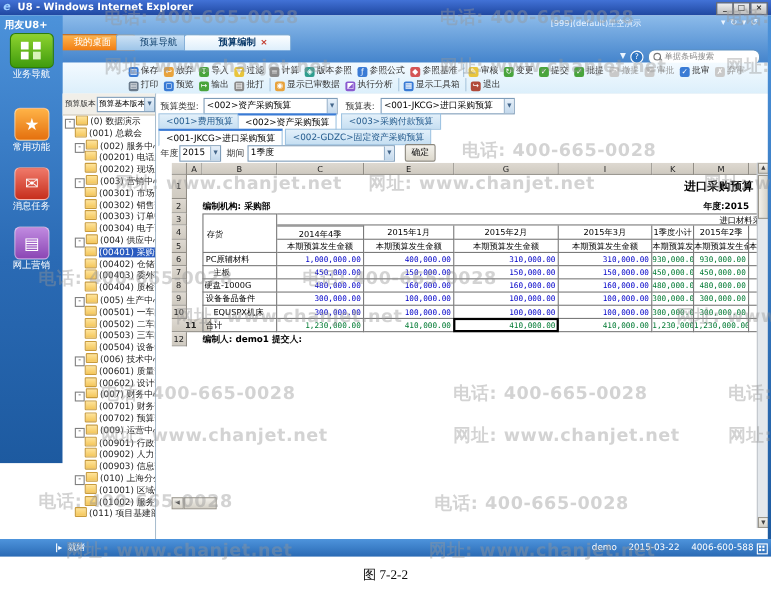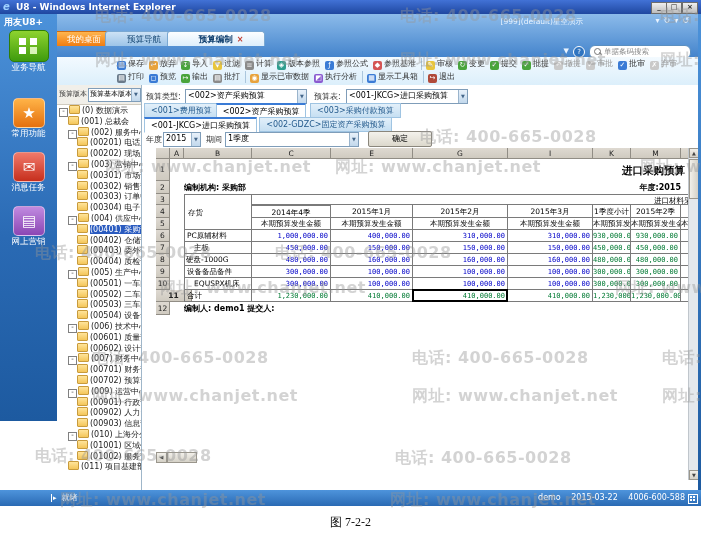--- a/index.html
+++ b/index.html
@@ -49,21 +49,21 @@
   #tree{position:absolute;left:0;top:20px;width:84px;height:368px;overflow:hidden;}
   .tnode{height:10.8px;line-height:10.8px;font-size:8px;white-space:nowrap;color:#222;}
   .texp{display:inline-block;width:7px;height:7px;border:1px solid #808080;background:#fff;color:#333;font-size:7px;line-height:5px;text-align:center;vertical-align:0;margin-right:1px;}
   .tfold{display:inline-block;width:9px;height:7px;background:linear-gradient(180deg,#ffe49a,#f4c65a);border:1px solid #c89b3c;border-radius:1px;vertical-align:-1px;margin-right:2px;}
   .tnode .lbl.sel{background:#2a5bc0;color:#fff;}
   
   .main{left:142px;top:85px;width:559px;height:405px;background:#fff;}
   .flabel{position:absolute;font-size:8px;color:#333;}
   .combo{position:absolute;height:13px;background:#fff;border:1px solid #7f9db9;font-size:8px;line-height:12px;padding-left:2px;overflow:hidden;white-space:nowrap;}
   .combo .combo-arrow{line-height:12px;font-size:5px;}
-  .btn{position:absolute;height:14px;background:linear-gradient(180deg,#f4f2ec,#dcd8cc);border:1px solid #8a867c;border-radius:2px;font-size:8px;text-align:center;line-height:13px;padding:0 23px;}
+  .btn{position:absolute;height:14px;background:linear-gradient(180deg,#f4f2ec,#dcd8cc);border:1px solid #8a867c;border-radius:2px;font-size:8px;text-align:center;line-height:13px;padding:0 5px;}
   .stab{position:absolute;height:13px;font-size:8px;line-height:13px;padding:0 6px;background:linear-gradient(180deg,#e3f0fa,#c6dff2);border:1px solid #9fc4e2;border-bottom:1px solid #9fc4e2;color:#235a8c;white-space:nowrap;}
   .stab.active{background:#fff;color:#000;border-bottom:1px solid #fff;border-top:2px solid #3a7bd5;}
   
   #grid{position:absolute;left:156px;top:148px;width:533px;height:167px;overflow:hidden;background:#fff;}
   .gc{position:absolute;overflow:hidden;white-space:nowrap;box-sizing:border-box;}
   .hc{background:linear-gradient(180deg,#ded9d1,#cfcac0);border-right:1px solid #918d85;border-bottom:1px solid #918d85;font-size:7.5px;color:#222;text-align:center;}
   .hc.b{font-weight:bold;}
   .tcell{border-right:1px solid #7a7a7a;border-bottom:1px solid #7a7a7a;font-size:7.5px;}
   .lt{border-left:1px solid #7a7a7a;}
   .tt{border-top:1px solid #7a7a7a;}

